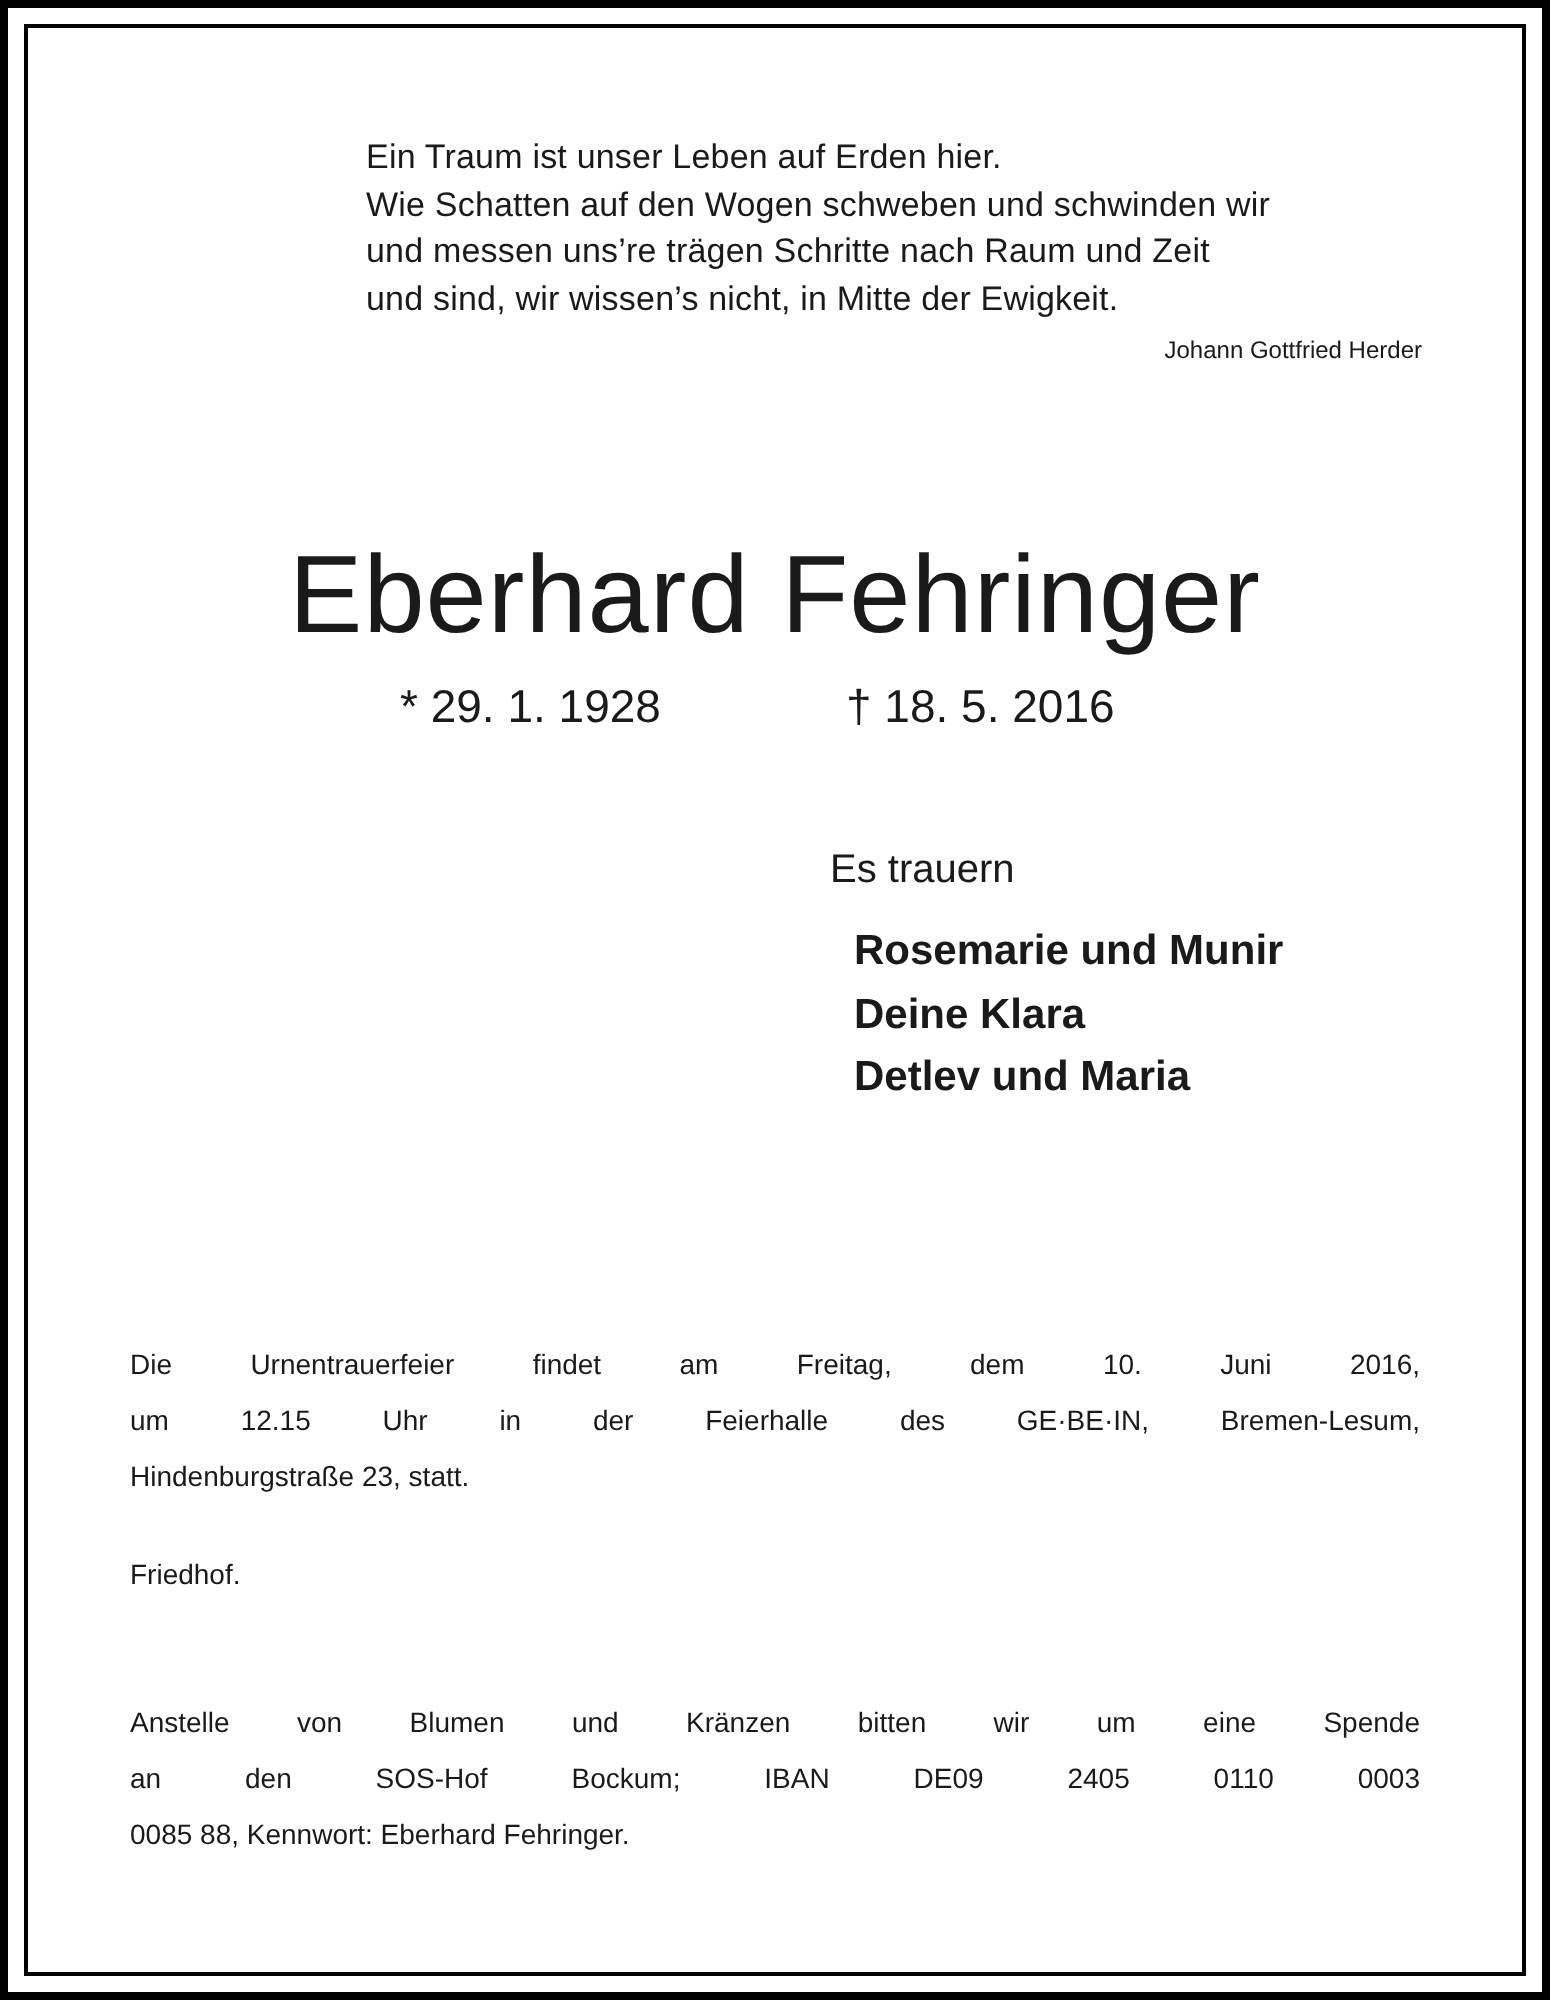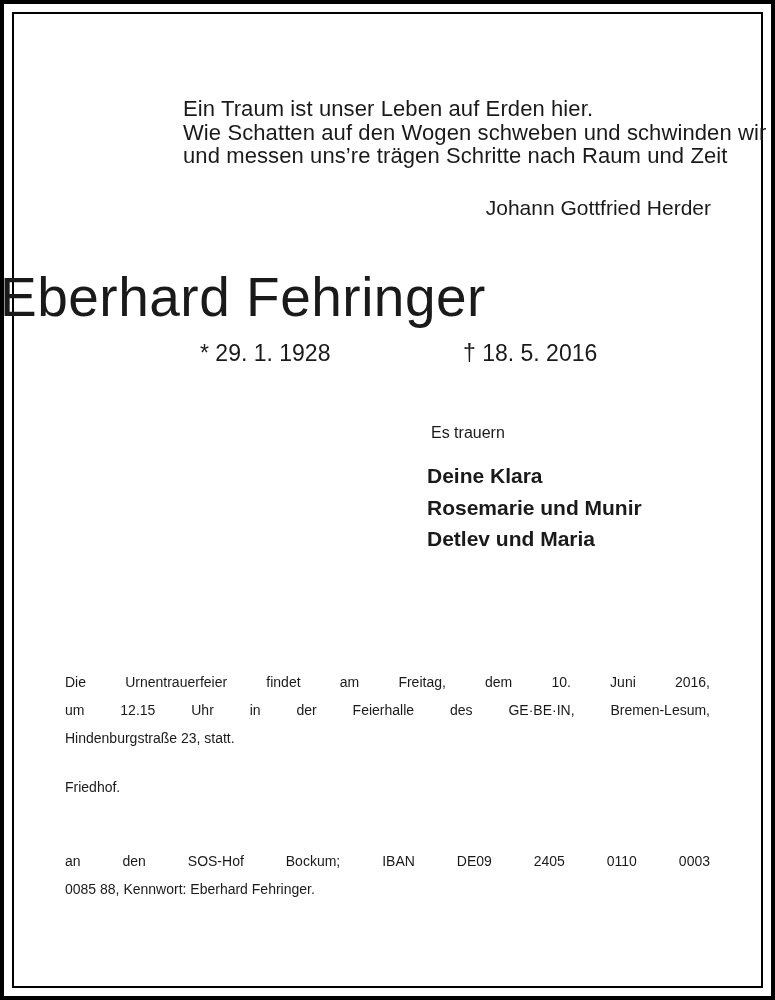--- a/index.html
+++ b/index.html
@@ -3,29 +3,29 @@
 <meta charset="utf-8">
 <style>
   html, body { margin: 0; padding: 0; background: #fff; }
   body { width: 775px; height: 1000px; position: relative; overflow: hidden;
          font-family: "Liberation Sans", "DejaVu Sans", sans-serif; color: #1a1a1a; }
   .outer { position: absolute; left: 0; top: 0; width: 775px; height: 1000px;
            box-sizing: border-box; border: 4px solid #000; }
   .inner { position: absolute; left: 12px; top: 12px; width: 751px; height: 976px;
            box-sizing: border-box; border: 2px solid #000; }
   .poem { position: absolute; left: 183px; top: 67px; width: 530px;
-          font-size: 22px; line-height: 23.5px; letter-spacing: 0.1px; margin-top: 30px; }
+          font-size: 17px; line-height: 23.5px; letter-spacing: 0.1px; }
   .poem .line { display: block; white-space: nowrap; }
-  .author { position: absolute; right: 64px; top: 196px; font-size: 21px; white-space: nowrap; }
-  .name { position: absolute; left: 0; width: 775px; top: 262px; text-align: left;
+  .author { position: absolute; right: 64px; top: 168px; font-size: 12px; white-space: nowrap; }
+  .name { position: absolute; left: 0; width: 775px; top: 262px; text-align: center;
           font-size: 55px; font-weight: 500; letter-spacing: 0.5px; line-height: 70px; }
   .dates { position: absolute; top: 340px; font-size: 23px; white-space: nowrap; }
   .born { left: 200px; }
-  .died { left: 423px; margin-left: 40px; }
-  .mourn-label { position: absolute; left: 431px; top: 424px; font-size: 16px; }
+  .died { left: 423px; }
+  .mourn-label { position: absolute; left: 415px; top: 424px; font-size: 20px; }
   .mourners { position: absolute; left: 427px; top: 460px; font-size: 21px; font-weight: bold;
               line-height: 31.5px; }
   .mourners .line { display: block; white-space: nowrap; }
   .para { position: absolute; left: 65px; width: 645px; font-size: 14px; line-height: 28px;
           text-align: justify; text-align-last: left; }
   .p1 { top: 668px; }
   .p2 { top: 773px; }
   .p3 { top: 847px; }
   .para .line { display: block; white-space: nowrap; }
   .para .j { text-align-last: justify; }
@@ -33,38 +33,40 @@
 </head>
 <body>
 
 <div class="outer"></div>
 <div class="inner"></div>
 
 <div class="poem">
   <span class="line">Ein Traum ist unser Leben auf Erden hier.</span>
   <span class="line">Wie Schatten auf den Wogen schweben und schwinden wir</span>
   <span class="line">und messen uns’re trägen Schritte nach Raum und Zeit</span>
+  <span class="line">und sind, wir wissen’s nicht, in Mitte der Ewigkeit.</span>
 </div>
 <div class="author">Johann Gottfried Herder</div>
 
 <div class="name">Eberhard Fehringer</div>
 <div class="dates born">* 29. 1. 1928</div>
 <div class="dates died">† 18. 5. 2016</div>
 
 <div class="mourn-label">Es trauern</div>
 <div class="mourners">
+  <span class="line">Rosemarie und Munir</span>
   <span class="line">Deine Klara</span>
-  <span class="line">Rosemarie und Munir</span>
   <span class="line">Detlev und Maria</span>
 </div>
 
 <div class="para p1">
   <span class="line j">Die Urnentrauerfeier findet am Freitag, dem 10. Juni 2016,</span>
   <span class="line j">um 12.15 Uhr in der Feierhalle des GE·BE·IN, Bremen-Lesum,</span>
   <span class="line">Hindenburgstraße 23, statt.</span>
 </div>
 <div class="para p2">
   <span class="line">Friedhof.</span>
 </div>
 <div class="para p3">
+  <span class="line j">Anstelle von Blumen und Kränzen bitten wir um eine Spende</span>
   <span class="line j">an den SOS-Hof Bockum; IBAN DE09 2405 0110 0003</span>
   <span class="line">0085 88, Kennwort: Eberhard Fehringer.</span>
 </div>
 
 </body></html>

